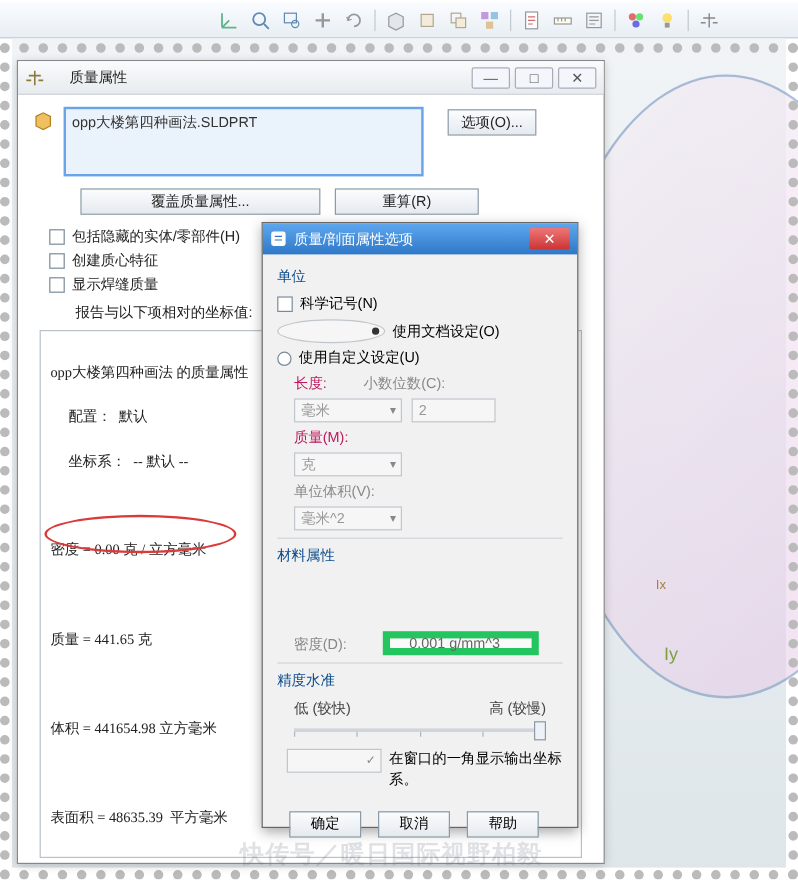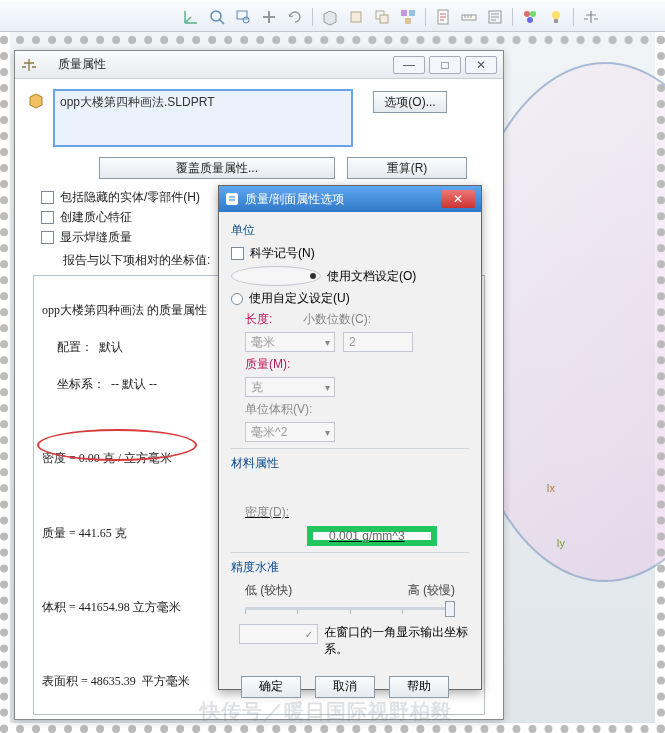--- a/index.html
+++ b/index.html
@@ -7,21 +7,21 @@
 
 
 .toolbar { position: absolute; top: 2px; left: 0; right: 0; height: 30px; display: flex; align-items: center; background: linear-gradient(#fafcff,#e8eef4); border-bottom: 1px solid #c0c8d0; padding-left: 180px; gap: 4px; }
 .toolbar .ticon { width: 22px; height: 20px; display: flex; align-items: center; justify-content: center; opacity: 0.85; }
 .toolbar .sep { width: 1px; height: 18px; background: #c0c8d0; margin: 0 2px; }
 
 
 .canvas { position: absolute; top: 32px; left: 10px; right: 10px; bottom: 10px; background: linear-gradient(#f0f4f6,#dfe6ea); }
 .ellipse { position: absolute; right: -100px; top: 30px; width: 300px; height: 520px; border: 2px solid #6d8bbb; border-radius: 50%; background: linear-gradient(135deg,#f6eff6,#e6c7e6); opacity: 0.55; }
 .tris { position: absolute; right: 100px; top: 450px; font-size: 11px; color:#a97e45;}
-.triy { position: absolute; right: 90px; top: 505px; font-size: 11px; color:#7ea045;}
+.triy { position: absolute; right: 90px; top: 505px; font-size: 15px; color:#7ea045;}
 
 
 .stamp { position: absolute; inset: 36px 0 0 0; pointer-events: none; }
 .stamp::before { content:""; position:absolute; inset:0; border: 8px dotted #bbb; border-radius: 0; }
 
 
 .mp-window { position: absolute; left: 14px; top: 50px; width: 490px; height: 670px; background: #fff; border: 1px solid #888; box-shadow: 0 2px 8px rgba(0,0,0,0.2); }
 .mp-title { height: 28px; background: linear-gradient(#fafbfc,#e7ebef); border-bottom: 1px solid #c8ced4; display: flex; align-items: center; padding: 0 6px; gap: 21px; }
 .mp-title .ico { width:16px; height:16px; }
 .mp-title .txt { flex:1; color:#222; }
@@ -29,21 +29,21 @@
 .winbtn { width:32px; height:18px; border:1px solid #aab; background:#f3f6fa; display:flex; align-items:center; justify-content:center; color:#555; border-radius:2px; font-family: Arial; }
 
 .mp-body { padding: 10px 12px; color:#222; }
 .file-row { display:flex; gap:8px; align-items:flex-start; margin-bottom:10px; }
 .file-ico { width:18px; height:18px; margin-top:2px;}
 .file-box { width:300px; height:58px; border:2px solid #6aa3e8; background:#eaf2fb; padding:3px 5px; color:#333; }
 .opt-btn { width:74px; height:22px; border:1px solid #8a9aa6; background:linear-gradient(#fbfcfe,#e5eaef); display:flex; align-items:center; justify-content:center; margin-left: 12px; margin-top: 2px;}
 
 .btnrow { display:flex; gap:12px; margin: 6px 0 10px 40px;}
 .btn { height:22px; border:1px solid #8a9aa6; background:linear-gradient(#fbfcfe,#e5eaef); display:flex; align-items:center; justify-content:center; padding: 0 8px;}
-.btn.wide1 { width: 236px; margin-left: 32px; }
+.btn.wide1 { width: 200px; }
 .btn.wide2 { width: 120px; }
 
 .chkrow { display:flex; align-items:center; gap:6px; margin: 3px 0 3px 14px; }
 .chkrow .cb { width:13px; height:13px; border:1px solid #7a8a9a; background:#fff; }
 .report-row { margin: 6px 0 6px 36px; }
 
 .result-box { margin: 6px 6px 0 6px; border:1px solid #b8c0c8; height: 440px; padding:6px 8px; overflow:hidden; white-space: pre; line-height: 1.55; font-family: SimSun, serif; }
 .result-box .line { display:block; }
 .circled { position: absolute; left: 22px; top: 378px; width: 160px; height: 32px; border: 2px solid #d93a3a; border-radius: 50%; pointer-events:none; }
 
@@ -61,21 +61,21 @@
 .cb2.sel::after { content:"✓"; }
 
 .formrow { display:flex; align-items:center; gap:8px; margin:4px 0 4px 14px;}
 .formrow .lbl { width:50px; color:#be185d;}
 .formrow .lbl2 { width:70px; color:#888; text-align:left;}
 .sel { width:90px; height:20px; border:1px solid #c0c6cc; background:#f6f6f6; color:#999; display:flex; align-items:center; padding:0 5px; position:relative;}
 .sel::after { content:"▾"; position:absolute; right:4px; color:#888; font-size:10px;}
 .numbox { width:70px; height:20px; border:1px solid #c0c6cc; background:#f6f6f6; color:#999; display:flex; align-items:center; padding:0 5px;}
 .hr { height:1px; background:#d0d5da; margin: 6px 0;}
 
-.denrow { display:flex; align-items:center; gap:8px; margin:4px 0 4px 14px;text-decoration:underline;}
+.denrow { display:flex; align-items:flex-end; gap:20px; margin:4px 0 4px 14px;}
 .denrow .lbl { width:54px; color:#888;}
 .denval { width: 130px; height:20px; border:6px solid #22c55e; background:#fafafa; color:#666; display:flex; align-items:center; padding:0 16px;margin-top:48px;}
 
 .slider-row { margin: 4px 0 2px 14px; }
 .slider-lbls { display:flex; justify-content:space-between; width: 210px; color:#444; }
 .slider-track { width: 210px; height: 3px; background:#cfd5da; position:relative; margin-top:8px;}
 .slider-handle { position:absolute; right:0; top:-6px; width:10px; height:16px; background:#eef2f6; border:1px solid #8a9aa6;}
 .slider-ticks { position:absolute; width:210px; top:3px; display:flex; justify-content:space-between;}
 .slider-ticks span { width:1px; height:4px; background:#aeb5bc;}
 

